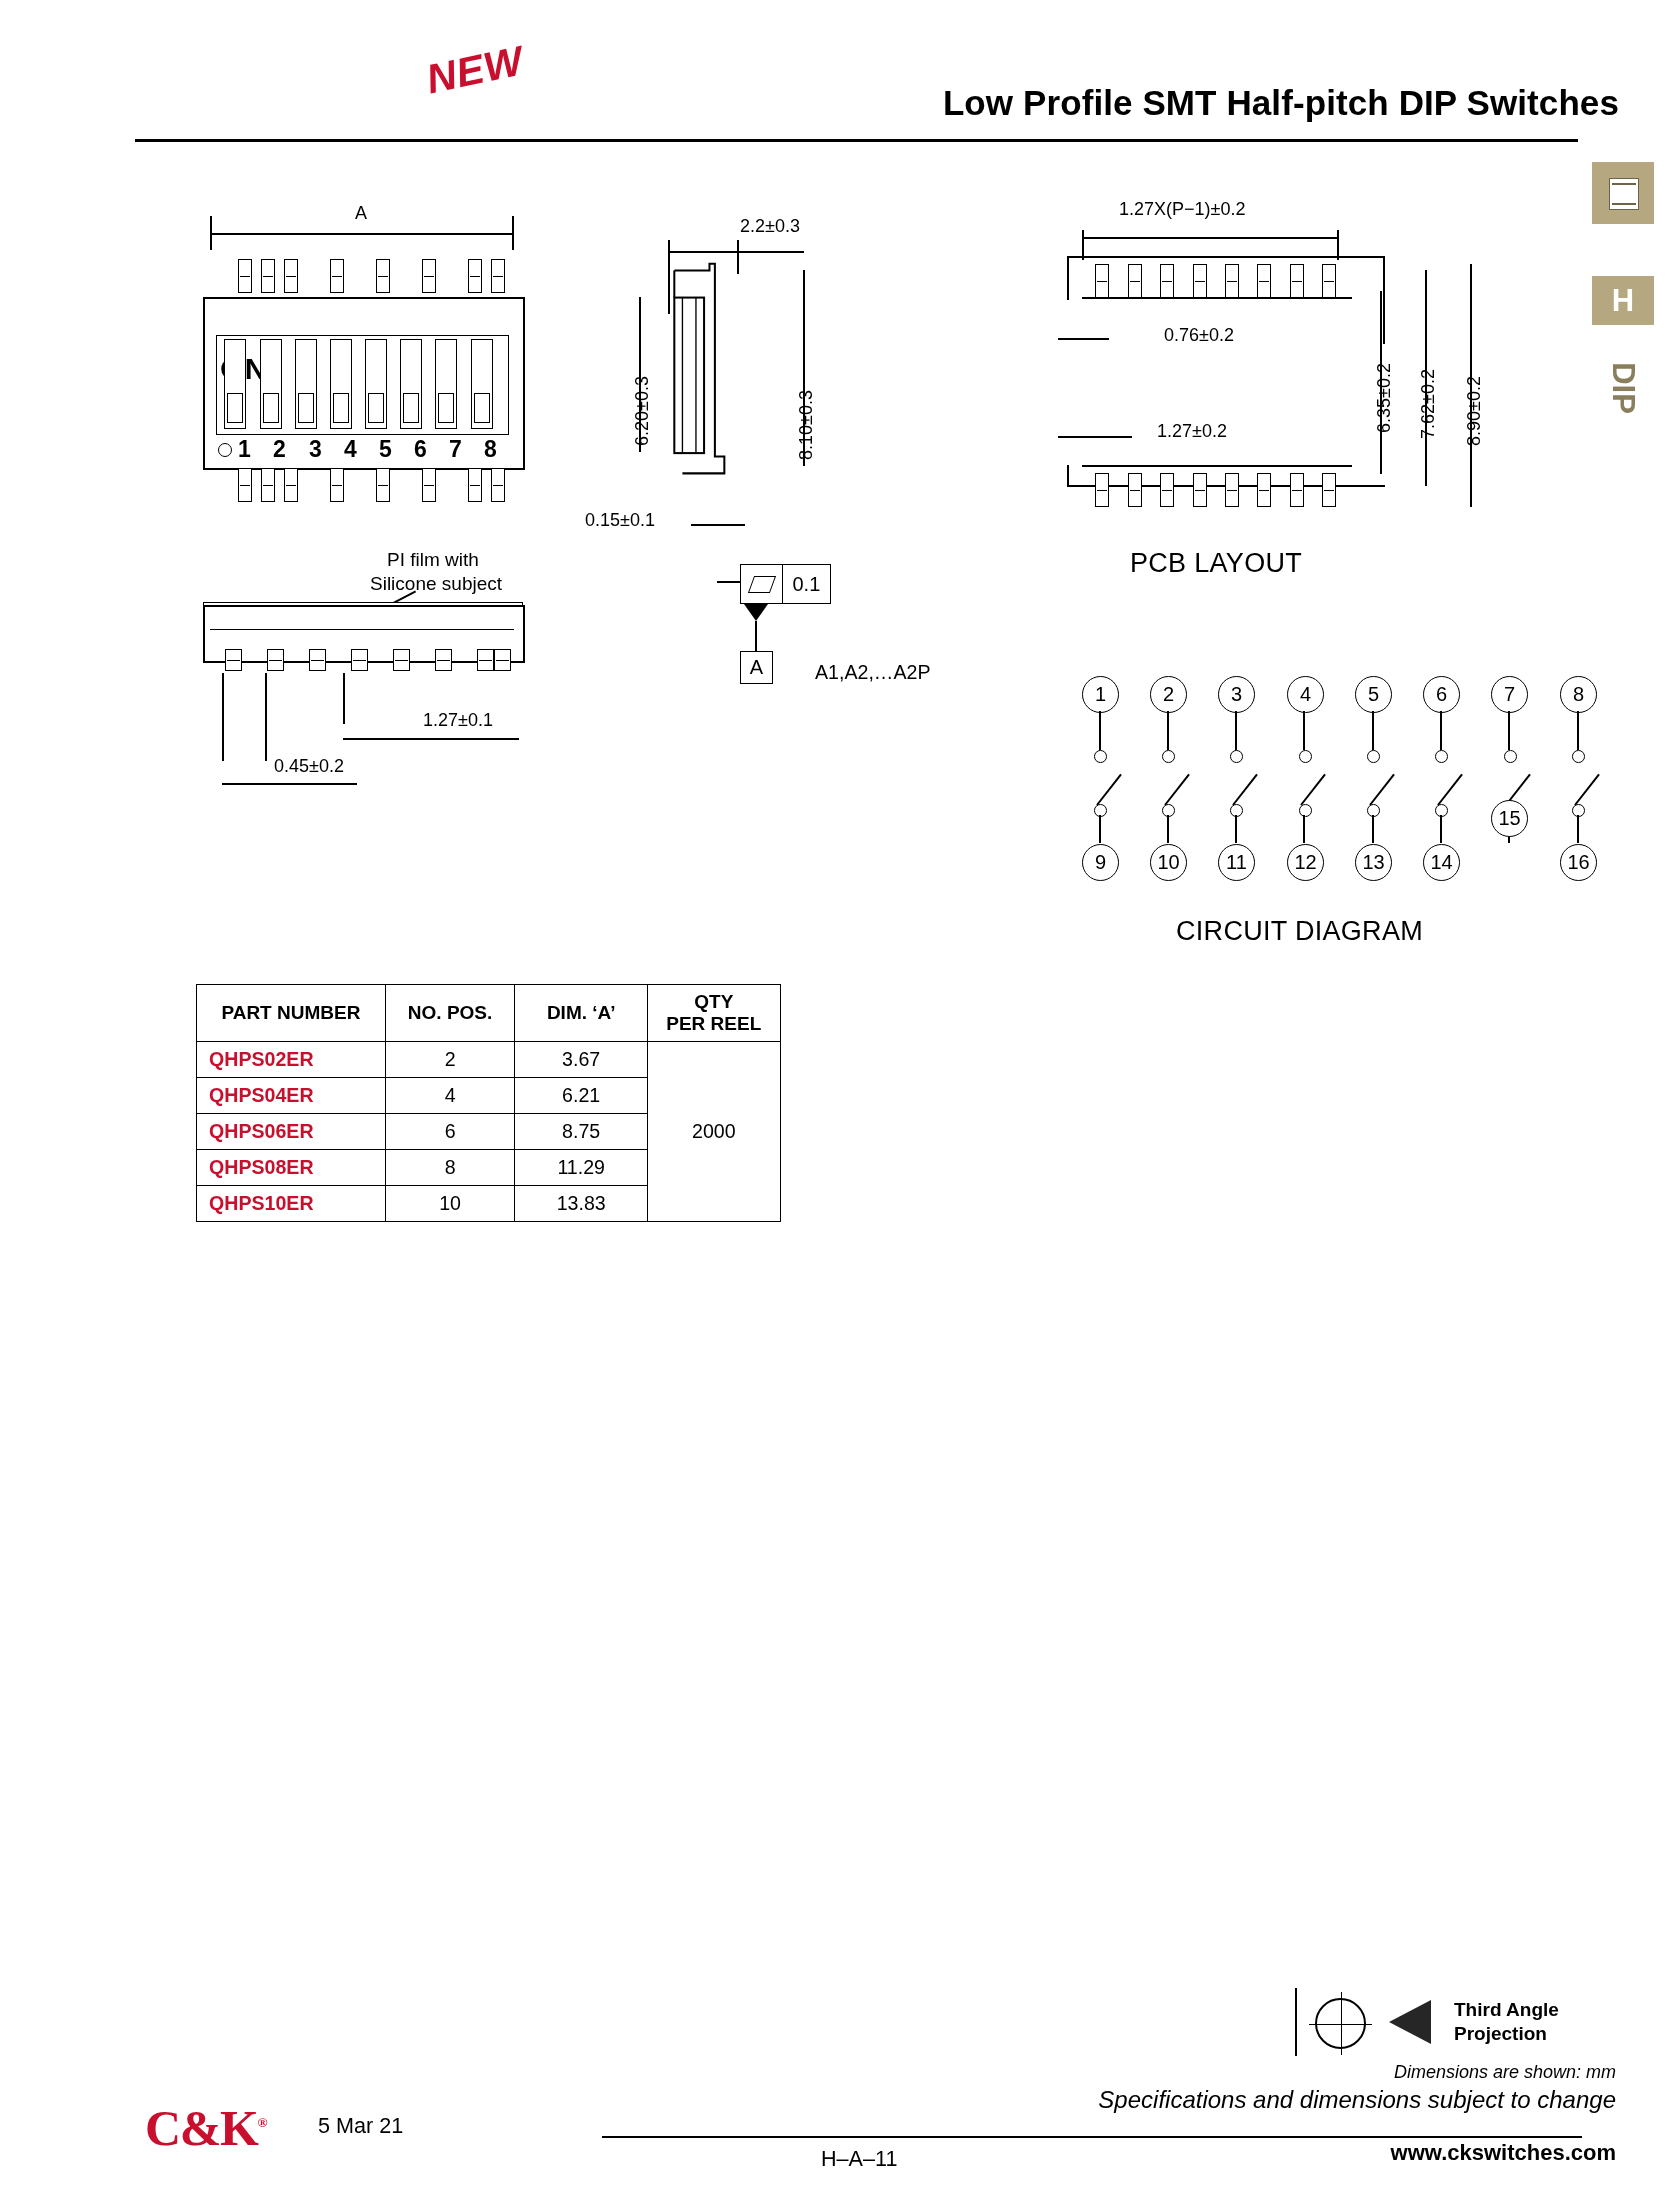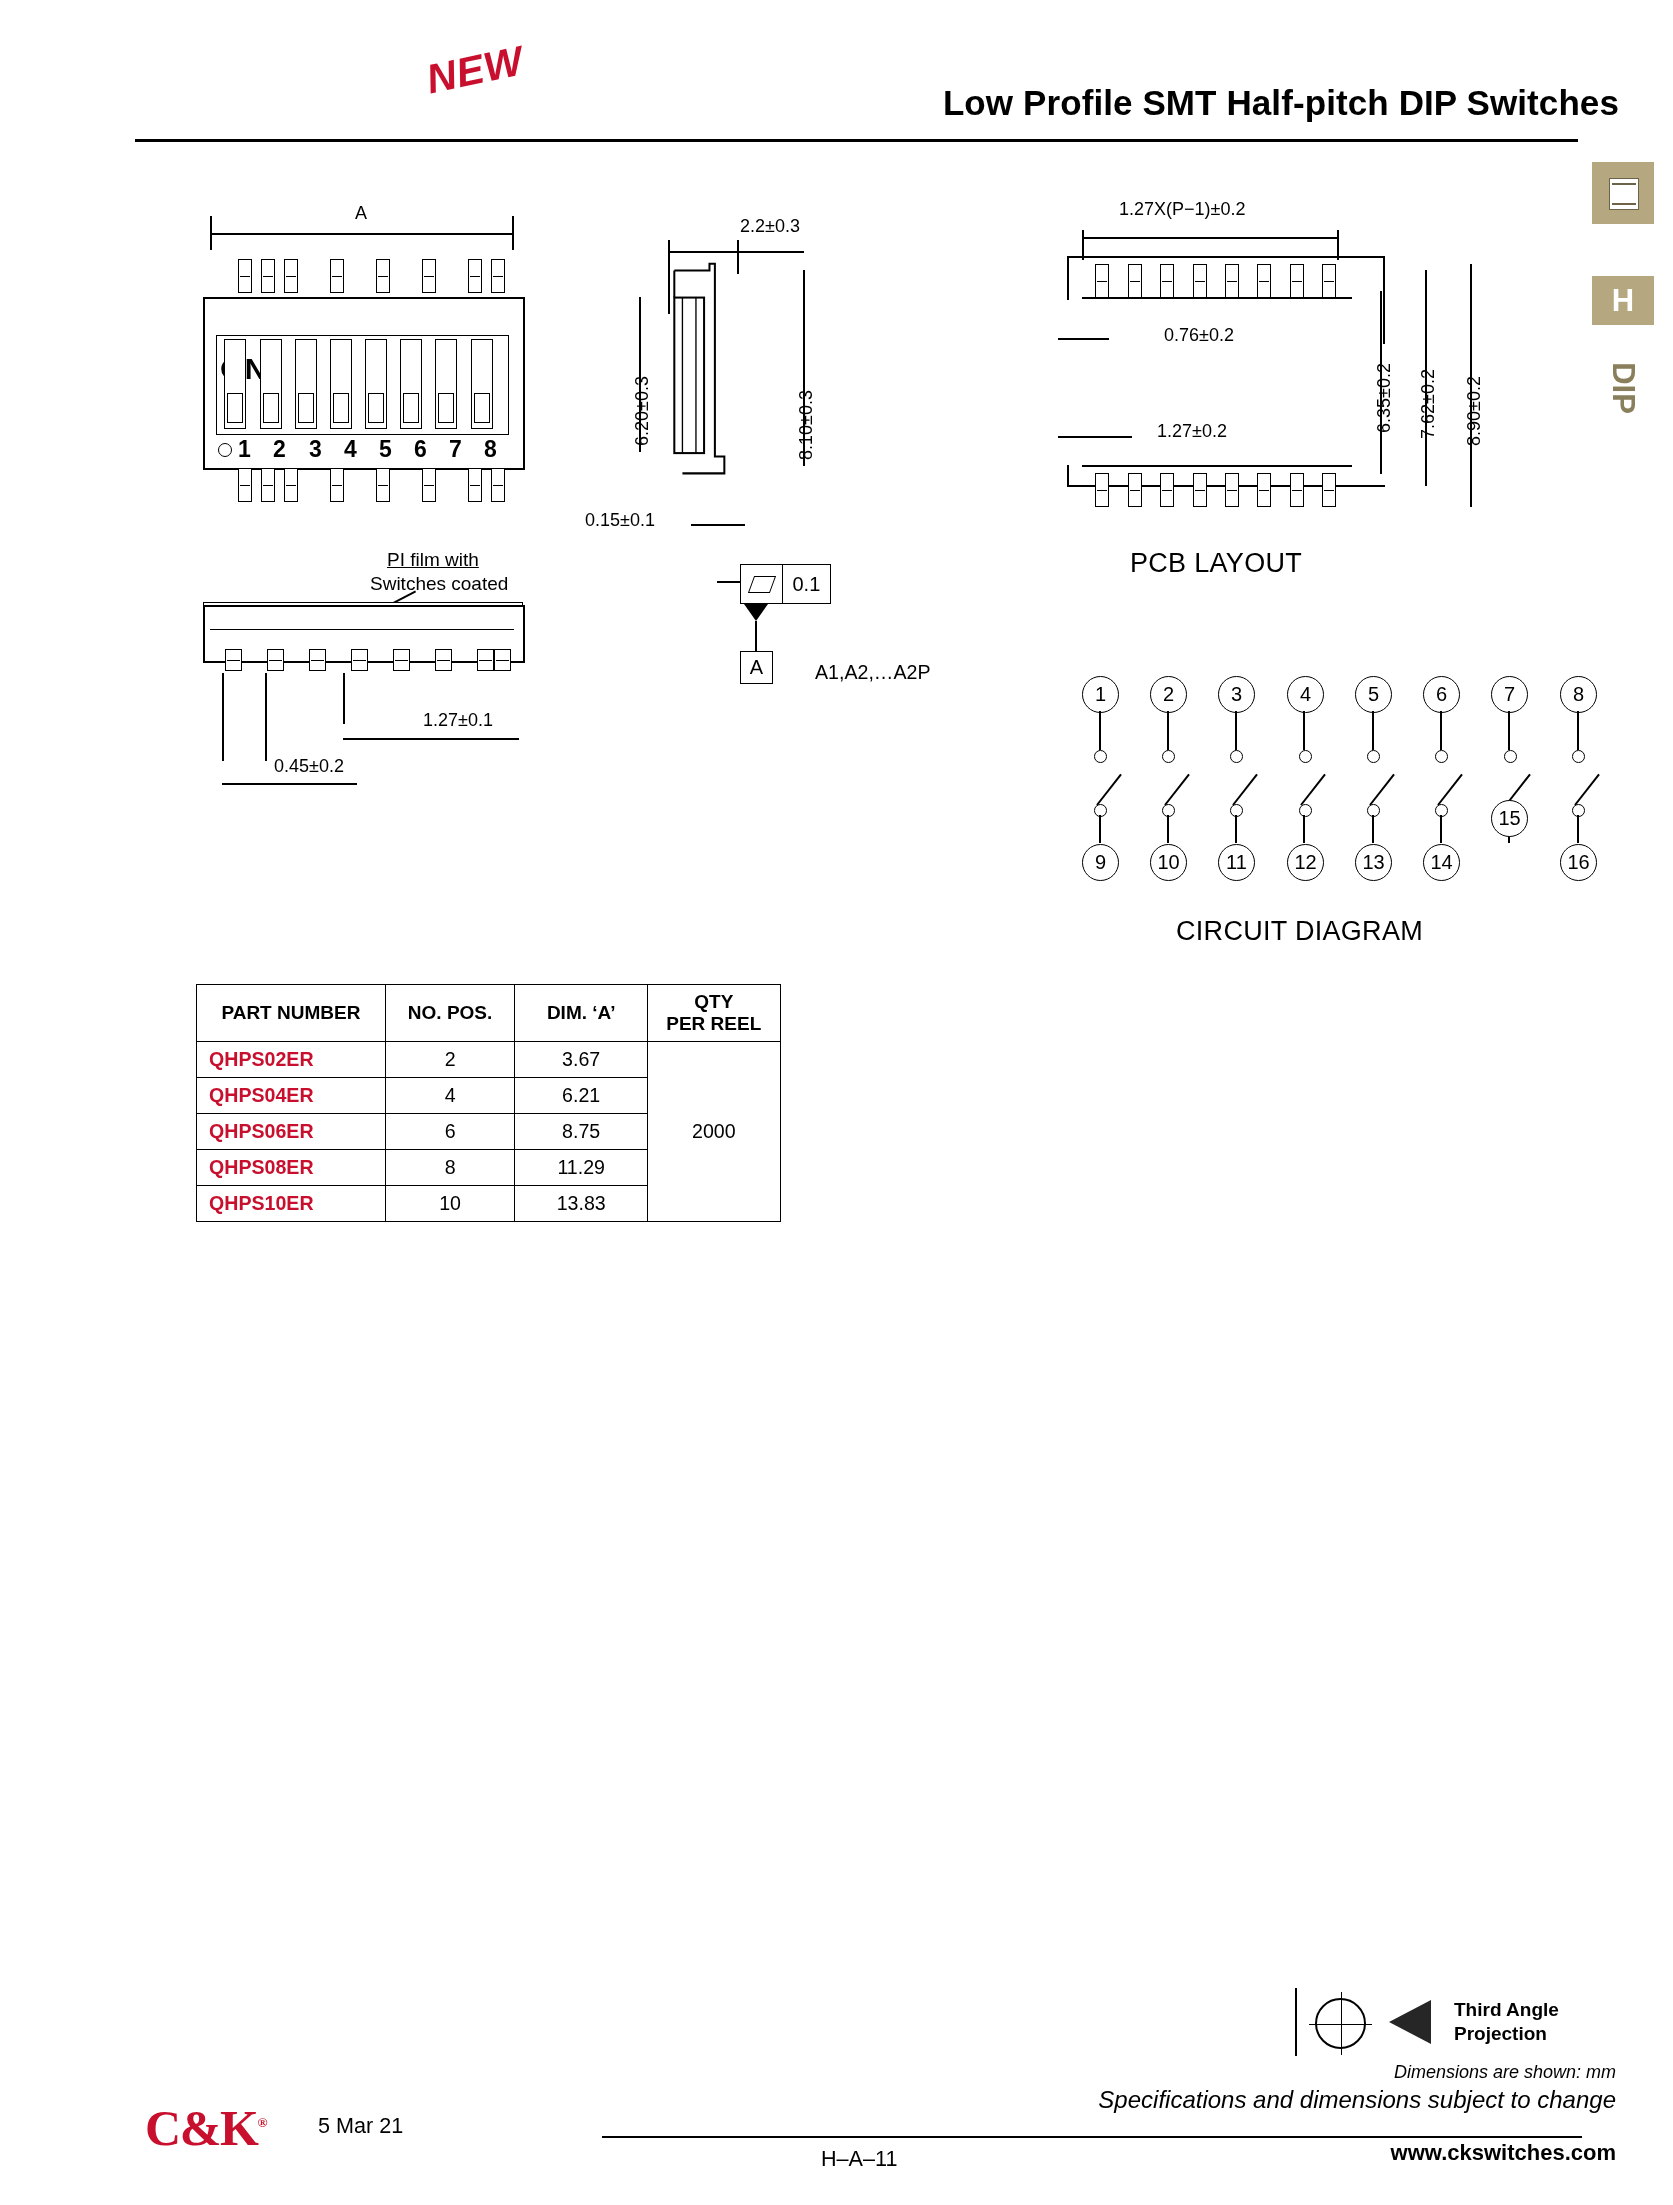--- a/index.html
+++ b/index.html
@@ -548,22 +548,22 @@
 
 <div class="pin-bot" style="left:238px; top:468px;"></div>
 <div class="pin-bot" style="left:261px; top:468px;"></div>
 <div class="pin-bot" style="left:284px; top:468px;"></div>
 <div class="pin-bot" style="left:330px; top:468px;"></div>
 <div class="pin-bot" style="left:376px; top:468px;"></div>
 <div class="pin-bot" style="left:422px; top:468px;"></div>
 <div class="pin-bot" style="left:468px; top:468px;"></div>
 <div class="pin-bot" style="left:491px; top:468px;"></div>
 
-<div class="lbl" style="left:387px; top:549px; font-size:19px;text-decoration:underline;">PI film with</div>
-<div class="lbl" style="left:370px; top:573px; font-size:19px;">Switches coated</div>
+<div class="lbl" style="left:387px; top:549px; font-size:19px;">PI film with</div>
+<div class="lbl" style="left:370px; top:573px; font-size:19px;">Silicone subject</div>
 <svg class="dwg" style="left:318px; top:588px; width:101px; height:54px;" viewBox="0 0 150 80">
   <path d="M145 5 L35 62" stroke="#000" stroke-width="3" fill="none"></path>
   <path d="M18 72 L46 56 L40 74 Z" fill="#000"></path>
 </svg>
 
 <div class="side-top-strip"></div>
 <div class="side-outline"></div>
 <div class="leadline" style="left:210px; top:629px; width:304px; height:1.4px;"></div>
 
 <div class="side-pin" style="left:225px; top:649px;"></div>

